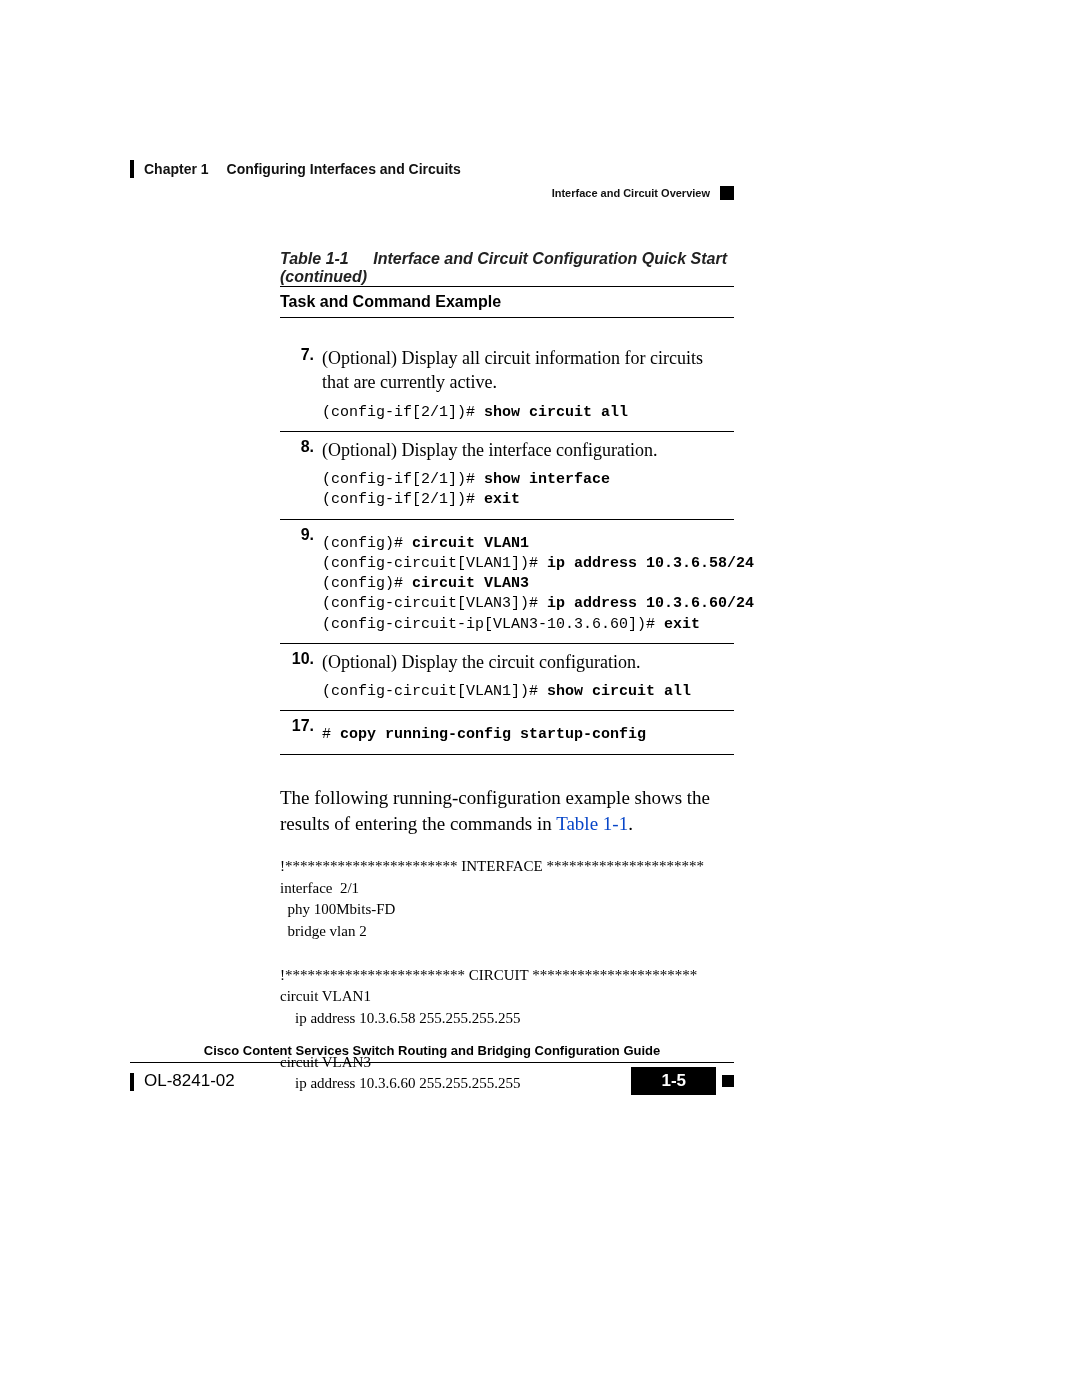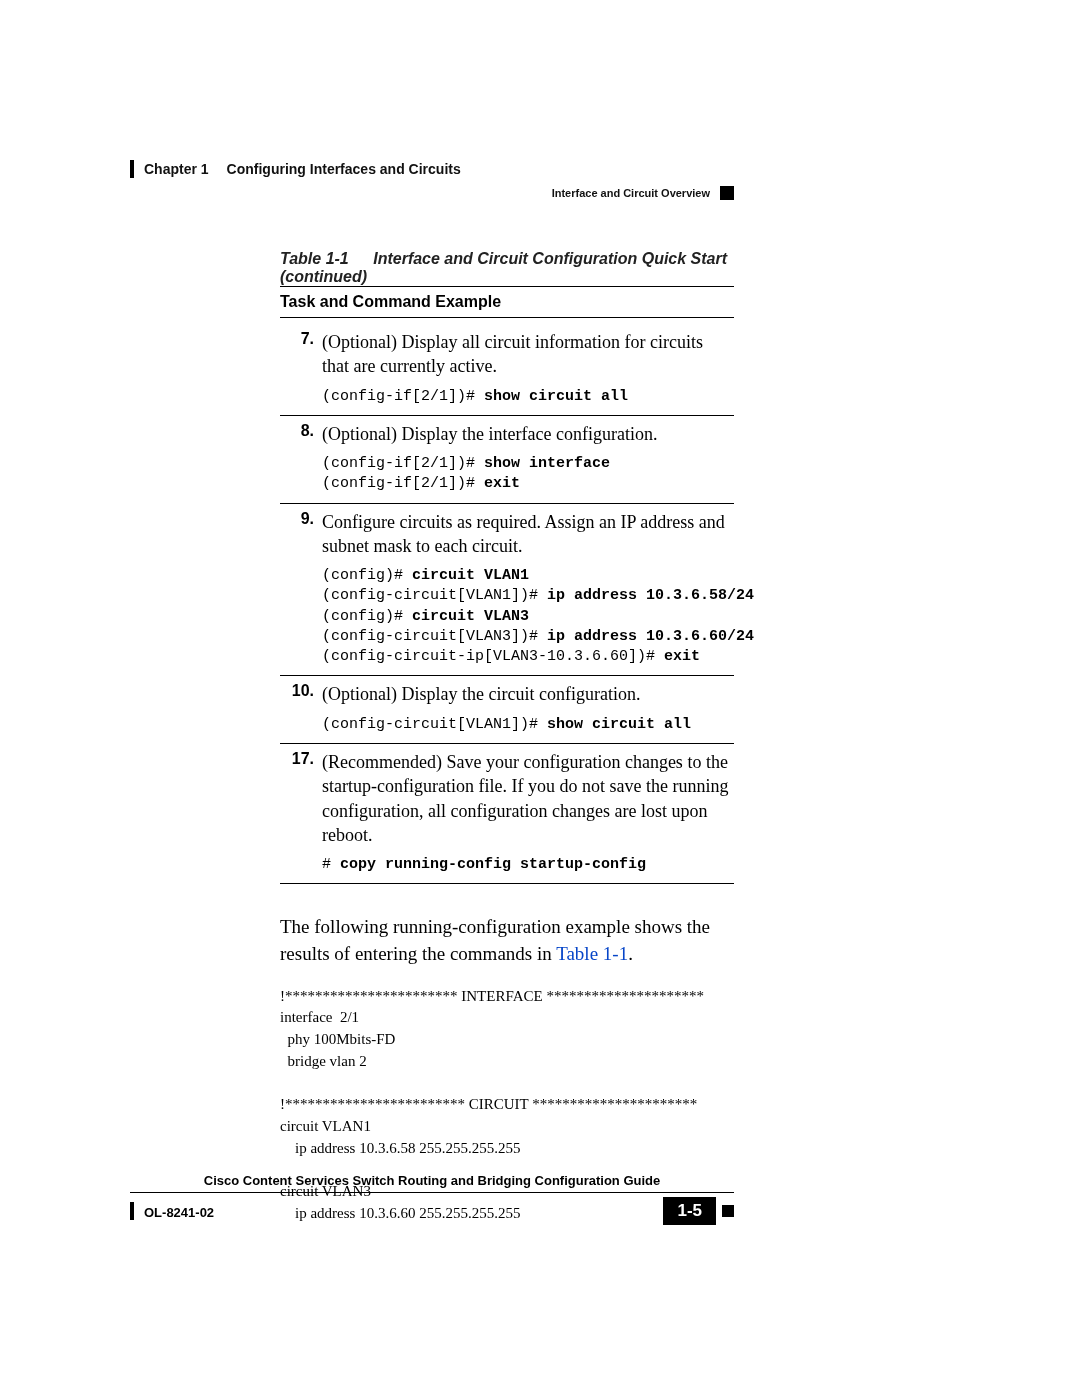--- a/index.html
+++ b/index.html
@@ -63,21 +63,21 @@
     color: #222;
   }
   .table-caption .tlabel { font-style: italic; margin-right: 20px; }
   .col-header {
     font-family: Arial, Helvetica, sans-serif;
     font-weight: bold;
     font-size: 16px;
     border-top: 1px solid #000;
     border-bottom: 1px solid #000;
     padding: 6px 0;
-    margin-bottom: 6px;
+    margin-bottom: 22px;
   }
   .row {
     display: flex;
     border-bottom: 1px solid #000;
     padding: 6px 0 8px 0;
   }
   .row:last-of-type { border-bottom: 1px solid #000; }
   .num {
     width: 34px;
     text-align: right;
@@ -130,39 +130,39 @@
     padding-bottom: 4px;
   }
   .footer-row {
     display: flex;
     justify-content: space-between;
     align-items: center;
   }
   .footer-left {
     display: flex;
     align-items: flex-end;
-    font-size: 13px;
-    font-weight: bold;
+    font-size: 17px;
+    font-weight: normal;
   }
   .footer-left .vbar {
     width: 4px;
     height: 18px;
     background: #000;
     margin-right: 10px;
   }
   .page-badge {
     display: flex;
     align-items: center;
   }
   .page-badge .blk {
     background: #000;
     color: #fff;
     font-weight: bold;
     font-size: 17px;
-    padding: 4px 14px;
+    padding: 4px 30px;
   }
   .page-badge .sq2 {
     width: 12px;
     height: 12px;
     background: #000;
     margin-left: 6px;
   }
 </style>
 </head>
 <body>
@@ -202,35 +202,33 @@
         <div class="row">
           <div class="num">8.</div>
           <div class="desc">
             <div>(Optional) Display the interface configuration.</div>
             <div class="cmd"><div><span>(config-if[2/1])# </span><b>show interface</b></div><div><span>(config-if[2/1])# </span><b>exit</b></div></div>
           </div>
         </div>
         <div class="row">
           <div class="num">9.</div>
           <div class="desc">
-            <div>Configure circuits as required. Assign an IP address and subnet mask to each circuit.</div>
             <div class="cmd"><div><span>(config)# </span><b>circuit VLAN1</b></div><div><span>(config-circuit[VLAN1])# </span><b>ip address 10.3.6.58/24</b></div><div><span>(config)# </span><b>circuit VLAN3</b></div><div><span>(config-circuit[VLAN3])# </span><b>ip address 10.3.6.60/24</b></div><div><span>(config-circuit-ip[VLAN3-10.3.6.60])# </span><b>exit</b></div></div>
           </div>
         </div>
         <div class="row">
           <div class="num">10.</div>
           <div class="desc">
             <div>(Optional) Display the circuit configuration.</div>
             <div class="cmd"><div><span>(config-circuit[VLAN1])# </span><b>show circuit all</b></div></div>
           </div>
         </div>
         <div class="row">
           <div class="num">17.</div>
           <div class="desc">
-            <div>(Recommended) Save your configuration changes to the startup-configuration file. If you do not save the running configuration, all configuration changes are lost upon reboot.</div>
             <div class="cmd"><div><span># </span><b>copy running-config startup-config</b></div></div>
           </div>
         </div>
       </div>
 
     <div class="after">
       <span>The following running-configuration example shows the results of entering the commands in </span><span class="link">Table 1-1</span><span>.</span>
     </div>
 
     <div class="code-block">!*********************** INTERFACE *********************

